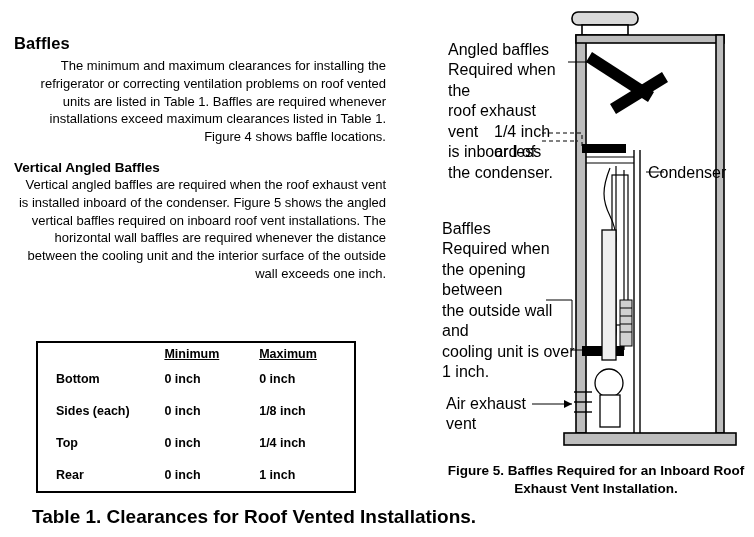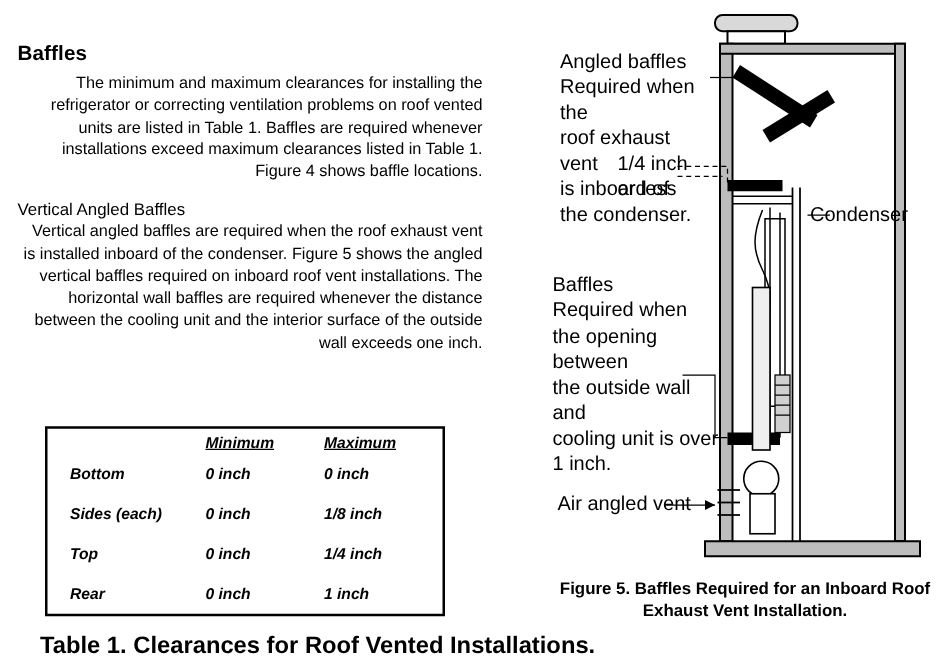--- a/index.html
+++ b/index.html
@@ -24,40 +24,39 @@
     width: 372px;
   }
   .section-heading {
     font-size: 16.5px;
     font-weight: bold;
     margin: 0 0 4px 0;
     letter-spacing: 0.1px;
   }
   .sub-heading {
     font-size: 13.5px;
-    font-weight: normal;
+    font-weight: bold;
     margin: 14px 0 1px 0;
   }
   .body-text {
     font-size: 13px;
     line-height: 1.37;
     margin: 0;
     text-align: right;
   }
 
   
   #clearance-table-box {
     position: absolute;
     left: 36px;
     top: 341px;
     width: 320px;
     height: 152px;
     border: 2px solid #000;
     box-sizing: border-box;
-    font-style: italic;
   }
   table.clearance {
     width: 100%;
     height: 100%;
     border-collapse: collapse;
     font-size: 12.5px;
     font-weight: bold;
   }
   table.clearance th {
     font-size: 12.5px;
@@ -252,16 +251,16 @@
 the condenser.</div>
   <div class="anno" id="anno-quarter">1/4 inch
 or less</div>
   <div class="anno" id="anno-cond">Condenser</div>
   <div class="anno" id="anno-baffles">Baffles
 Required when
 the opening between
 the outside wall and
 cooling unit is over
 1 inch.</div>
-  <div class="anno" id="anno-airvent">Air angled vent</div>
+  <div class="anno" id="anno-airvent">Air exhaust vent</div>
 
   <div id="figure-caption">Figure 5. Baffles Required for an Inboard Roof Exhaust Vent Installation.</div>
 </div>
 
 </body></html>

